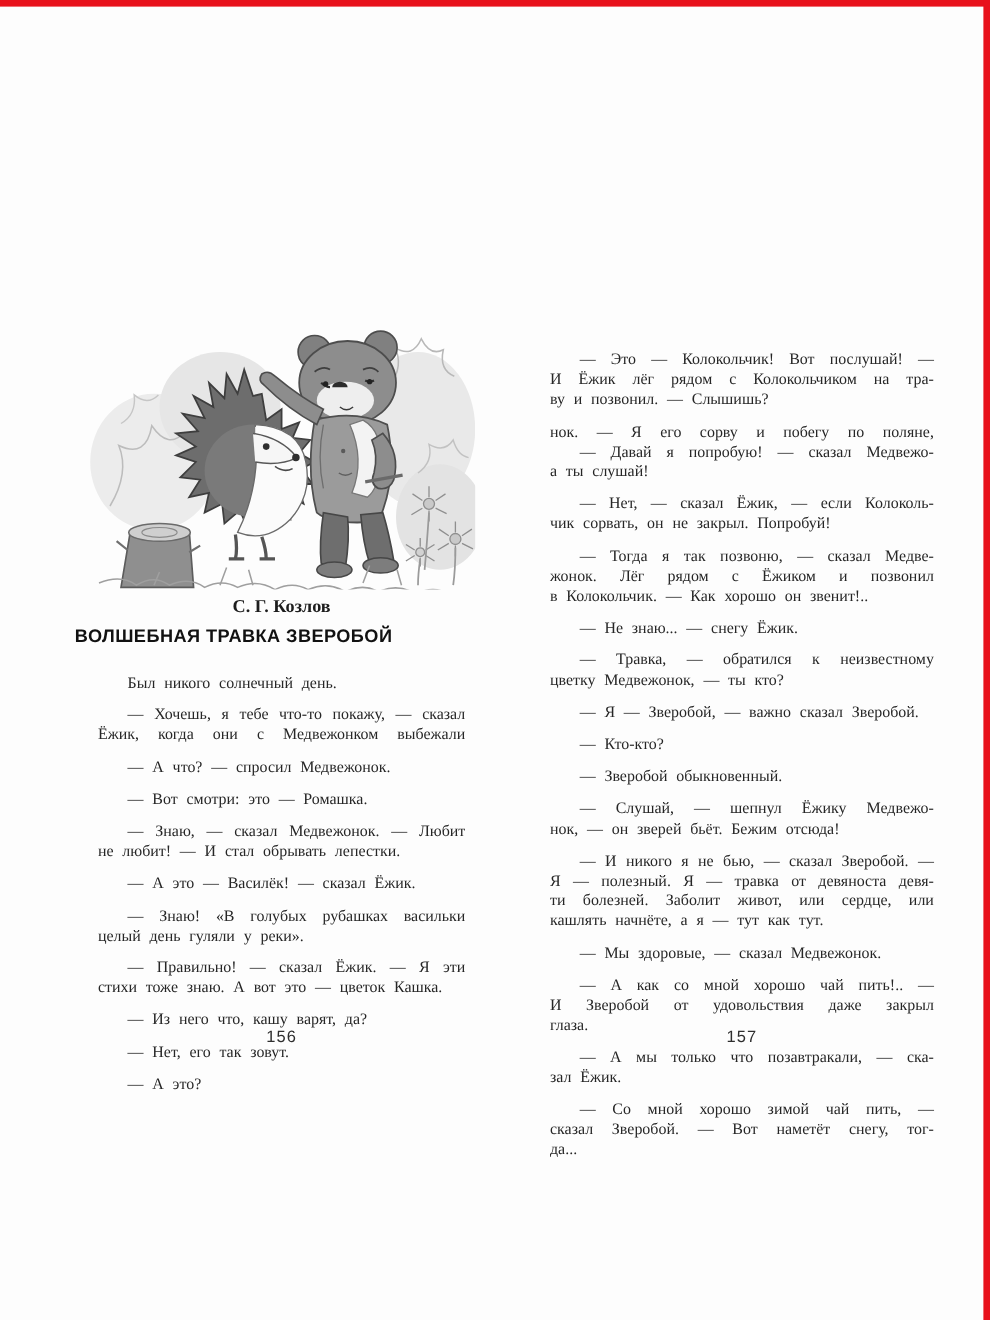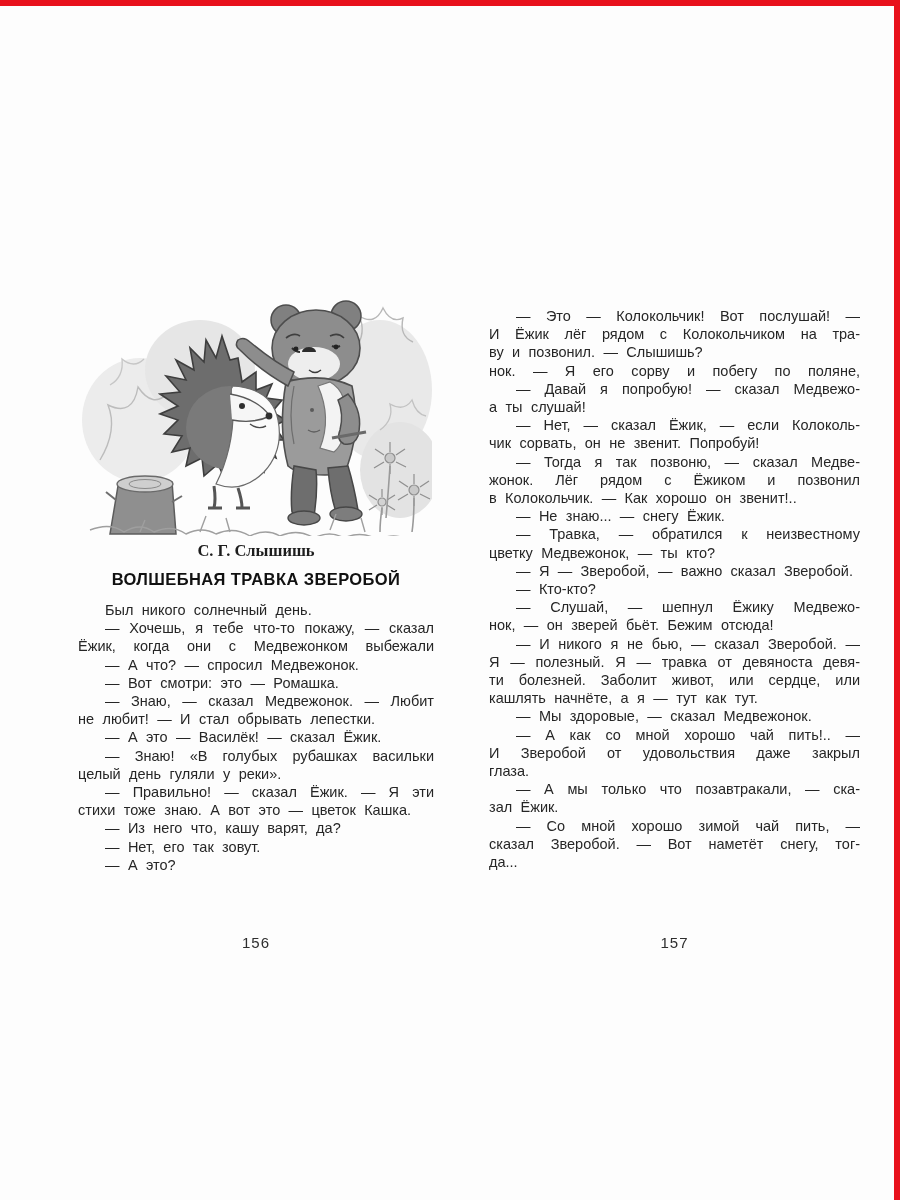--- a/index.html
+++ b/index.html
@@ -10,29 +10,29 @@
   .border-top{position:absolute;top:0;left:0;width:900px;height:6px;background:#e8111c;z-index:5;}
   .border-right{position:absolute;top:0;right:0;width:6px;height:1200px;background:#e8111c;z-index:5;}
 
   .illustration{position:absolute;top:290px;left:80px;width:352px;height:246px;}
 
   .author{
     position:absolute;top:541px;left:78px;width:356px;text-align:center;
     font-family:"Liberation Serif",serif;font-weight:bold;font-size:16.5px;color:#1d1d1d;
   }
   .story-title{
-    position:absolute;top:570px;left:68px;width:376px;text-align:center;
+    position:absolute;top:570px;left:68px;width:376px;text-align:left;
     font-weight:bold;font-size:16.5px;letter-spacing:.4px;color:#111;
   }
 
   .body-text{font-size:14.5px;line-height:18.2px;color:#262626;}
   .left-body{position:absolute;top:601px;left:78px;width:356px;}
   .right-body{position:absolute;top:307px;left:489px;width:371px;}
 
-  .para{margin:0;}
+  .para{margin:11px;font-family:Liberation Serif, serif;}
   .line{word-spacing:.3em;text-align:justify;text-align-last:justify;white-space:normal;}
   .line.last{text-align-last:left;}
   .line.first{padding-left:27px;}
 
   .pagenum{
     position:absolute;top:886px;font-size:15px;color:#2e2e2e;
     width:356px;text-align:center;letter-spacing:1px;margin-top:48px;
   }
   .pagenum-left{left:78px;}
   .pagenum-right{left:489px;width:371px;}
@@ -125,21 +125,21 @@
     </g>
     <path d="M310 176 q-2 30 -4 52 M334 208 q0 20 -2 34 M302 218 q-2 14 -2 24" fill="none" stroke="#9a9a9a" stroke-width="1.6"></path>
   </g>
 
   <g stroke="#9f9f9f" stroke-width="1.4" fill="none">
     <path d="M10 240 q20 -8 34 2 q16 -10 30 0 q18 -8 32 2 q16 -8 30 0 q18 -8 34 2 q16 -8 30 0 q18 -8 34 2 q16 -8 30 0 q18 -8 34 2 q16 -8 30 0"></path>
     <path d="M120 242 l6 -16 M150 242 l-4 -14 M250 240 l6 -16 M285 242 l-4 -14 M60 242 l5 -12"></path>
   </g>
 </svg>
 
-<div class="author">С. Г. Слышишь</div>
+<div class="author">С. Г. Козлов</div>
 <div class="story-title">ВОЛШЕБНАЯ ТРАВКА ЗВЕРОБОЙ</div>
 
 <div class="left-body body-text">
     <div class="para">
       <div class="line first last">Был никого солнечный день.</div>
     </div>
     <div class="para">
       <div class="line first">— Хочешь, я тебе что-то покажу, — сказал</div>
       <div class="line">Ёжик, когда они с Медвежонком выбежали</div>
     </div>
@@ -180,39 +180,42 @@
       <div class="line">И Ёжик лёг рядом с Колокольчиком на тра-</div>
       <div class="line last">ву и позвонил. — Слышишь?</div>
     </div>
     <div class="para">
       <div class="line">нок. — Я его сорву и побегу по поляне,</div>
       <div class="line first">— Давай я попробую! — сказал Медвежо-</div>
       <div class="line last">а ты слушай!</div>
     </div>
     <div class="para">
       <div class="line first">— Нет, — сказал Ёжик, — если Колоколь-</div>
-      <div class="line last">чик сорвать, он не звенит. Попробуй!</div>
+      <div class="line last">чик сорвать, он не закрыл. Попробуй!</div>
     </div>
     <div class="para">
       <div class="line first">— Тогда я так позвоню, — сказал Медве-</div>
       <div class="line">жонок. Лёг рядом с Ёжиком и позвонил</div>
       <div class="line last">в Колокольчик. — Как хорошо он звенит!..</div>
     </div>
     <div class="para">
       <div class="line first last">— Не знаю... — снегу Ёжик.</div>
     </div>
     <div class="para">
       <div class="line first">— Травка, — обратился к неизвестному</div>
       <div class="line last">цветку Медвежонок, — ты кто?</div>
     </div>
     <div class="para">
       <div class="line first last">— Я — Зверобой, — важно сказал Зверобой.</div>
     </div>
     <div class="para">
       <div class="line first last">— Кто-кто?</div>
+    </div>
+    <div class="para">
+      <div class="line first last">— Зверобой обыкновенный.</div>
     </div>
     <div class="para">
       <div class="line first">— Слушай, — шепнул Ёжику Медвежо-</div>
       <div class="line last">нок, — он зверей бьёт. Бежим отсюда!</div>
     </div>
     <div class="para">
       <div class="line first">— И никого я не бью, — сказал Зверобой. —</div>
       <div class="line">Я — полезный. Я — травка от девяноста девя-</div>
       <div class="line">ти болезней. Заболит живот, или сердце, или</div>
       <div class="line last">кашлять начнёте, а я — тут как тут.</div>

